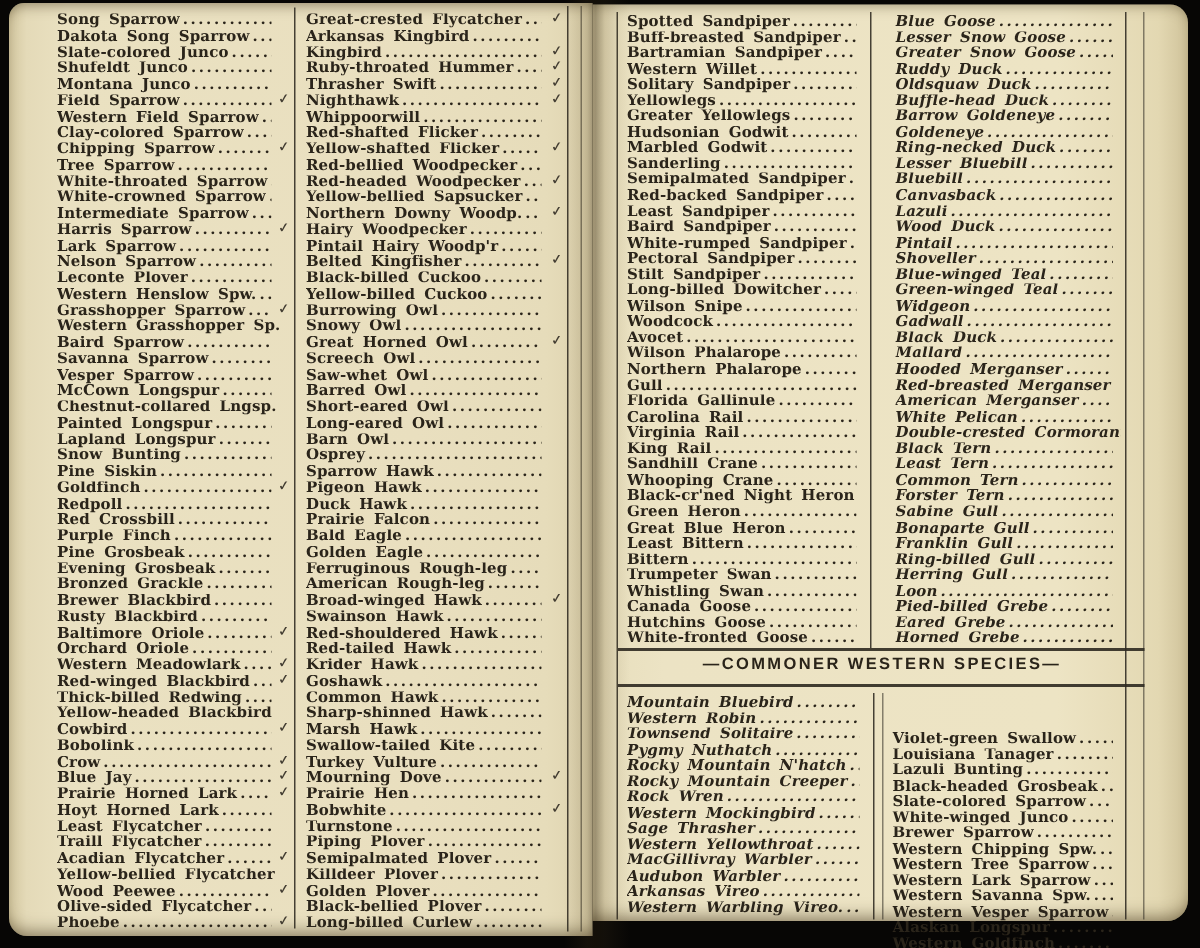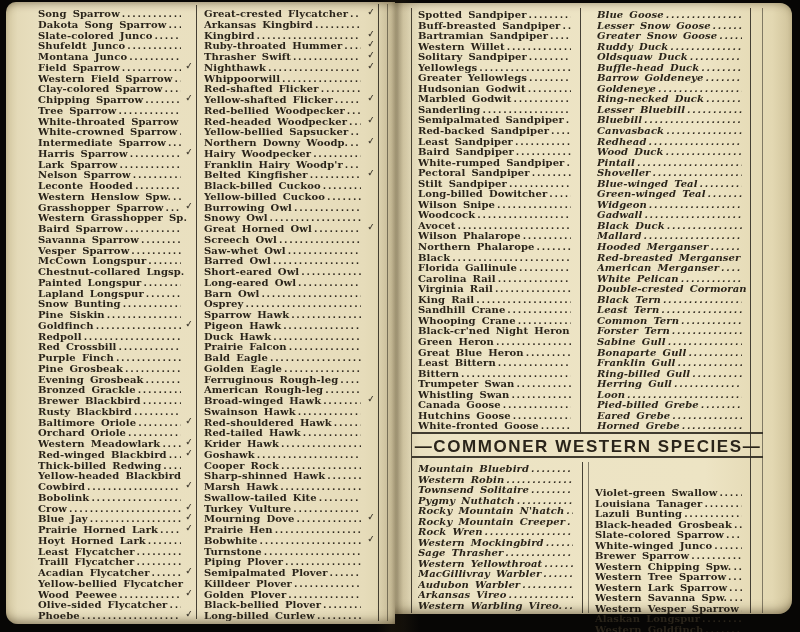--- a/index.html
+++ b/index.html
@@ -49,21 +49,21 @@
     position:absolute;right:0;top:-2px;
     font-family:"DejaVu Sans",sans-serif;font-size:11px;font-weight:bold;
     color:var(--check);transform:rotate(-6deg);
   }
   .vrule{position:absolute;width:1.4px;background:var(--rule);opacity:.88;}
   .vrule.faint{opacity:.55;}
   .hrule{position:absolute;height:2.2px;background:var(--rule);opacity:.9;}
   .western-header{
     position:absolute;left:412px;top:437px;width:352px;height:16px;
     text-align:center;color:var(--ink);
-    font-family:"Liberation Sans",sans-serif;font-weight:bold;font-size:17px;
+    font-family:"Liberation Sans",sans-serif;font-weight:bold;font-size:11px;
     letter-spacing:1.6px;
   }
 </style>
 </head>
 <body>
 
 <div class="page page-left"></div>
 <div class="page page-right"></div>
 
 <div class="col c-left pad13" style="left:38px;top:9px;width:156px;">
@@ -128,21 +128,21 @@
     </div>
     <div class="row">
       <span class="nm">Lark Sparrow</span>
       <span class="ld">............................................................</span>
     </div>
     <div class="row">
       <span class="nm">Nelson Sparrow</span>
       <span class="ld">............................................................</span>
     </div>
     <div class="row">
-      <span class="nm">Leconte Hooded</span>
+      <span class="nm">Leconte Plover</span>
       <span class="ld">............................................................</span>
     </div>
     <div class="row">
       <span class="nm">Western Henslow Spw.</span>
       <span class="ld">............................................................</span>
     </div>
     <div class="row">
       <span class="nm">Grasshopper Sparrow</span>
       <span class="ld">............................................................</span>
       <span class="ck">✓</span>
@@ -371,21 +371,21 @@
     <div class="row">
       <span class="nm">Northern Downy Woodp.</span>
       <span class="ld">............................................................</span>
       <span class="ck">✓</span>
     </div>
     <div class="row">
       <span class="nm">Hairy Woodpecker</span>
       <span class="ld">............................................................</span>
     </div>
     <div class="row">
-      <span class="nm">Franklin Hairy Woodp'r</span>
+      <span class="nm">Pintail Hairy Woodp'r</span>
       <span class="ld">............................................................</span>
     </div>
     <div class="row">
       <span class="nm">Belted Kingfisher</span>
       <span class="ld">............................................................</span>
       <span class="ck">✓</span>
     </div>
     <div class="row">
       <span class="nm">Black-billed Cuckoo</span>
       <span class="ld">............................................................</span>
@@ -486,21 +486,21 @@
     </div>
     <div class="row">
       <span class="nm">Krider Hawk</span>
       <span class="ld">............................................................</span>
     </div>
     <div class="row">
       <span class="nm">Goshawk</span>
       <span class="ld">............................................................</span>
     </div>
     <div class="row">
-      <span class="nm">Cooper Rock</span>
+      <span class="nm">Common Hawk</span>
       <span class="ld">............................................................</span>
     </div>
     <div class="row">
       <span class="nm">Sharp-shinned Hawk</span>
       <span class="ld">............................................................</span>
     </div>
     <div class="row">
       <span class="nm">Marsh Hawk</span>
       <span class="ld">............................................................</span>
     </div>
@@ -650,21 +650,21 @@
     </div>
     <div class="row">
       <span class="nm">Wilson Phalarope</span>
       <span class="ld">............................................................</span>
     </div>
     <div class="row">
       <span class="nm">Northern Phalarope</span>
       <span class="ld">............................................................</span>
     </div>
     <div class="row">
-      <span class="nm">Black</span>
+      <span class="nm">Gull</span>
       <span class="ld">............................................................</span>
     </div>
     <div class="row">
       <span class="nm">Florida Gallinule</span>
       <span class="ld">............................................................</span>
     </div>
     <div class="row">
       <span class="nm">Carolina Rail</span>
       <span class="ld">............................................................</span>
     </div>
@@ -768,21 +768,21 @@
     </div>
     <div class="row">
       <span class="nm">Bluebill</span>
       <span class="ld">............................................................</span>
     </div>
     <div class="row">
       <span class="nm">Canvasback</span>
       <span class="ld">............................................................</span>
     </div>
     <div class="row">
-      <span class="nm">Redhead</span>
+      <span class="nm">Lazuli</span>
       <span class="ld">............................................................</span>
     </div>
     <div class="row">
       <span class="nm">Wood Duck</span>
       <span class="ld">............................................................</span>
     </div>
     <div class="row">
       <span class="nm">Pintail</span>
       <span class="ld">............................................................</span>
     </div>

